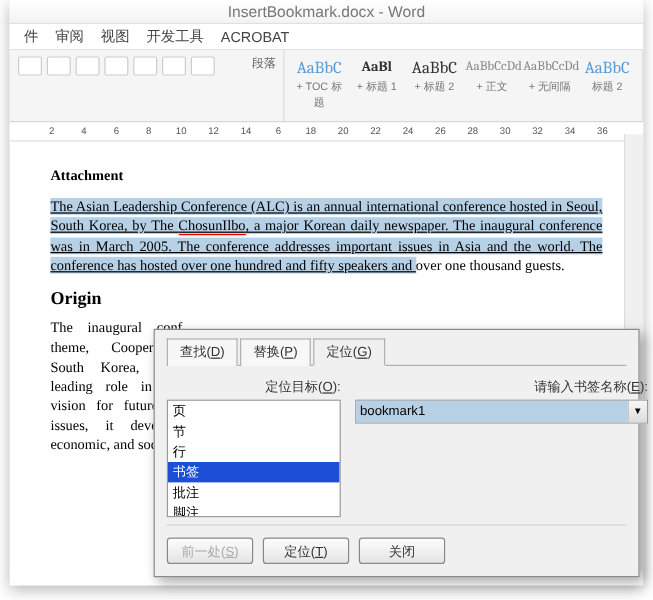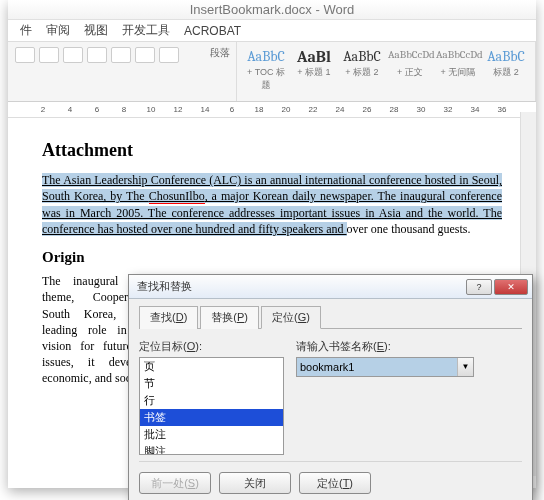--- a/index.html
+++ b/index.html
@@ -8,46 +8,46 @@
 .titlebar { height: 20px; background: linear-gradient(#fff,#f3f3f3); text-align: center; color: #777; font-size: 13px; line-height: 20px; border-bottom: 1px solid #e0e0e0; }
 .tabs { height: 22px; background: #fff; display: flex; gap: 14px; padding-left: 12px; color: #444; font-size: 12px; align-items: center; border-bottom: 1px solid #ddd; }
 .tabs span { cursor: default; }
 .ribbon { height: 60px; background: #f5f5f5; border-bottom: 1px solid #d0d0d0; display: flex; }
 .rgroup { border-right: 1px solid #ddd; padding: 4px 6px 2px 6px; display: flex; flex-direction: row; height: 100%; }
 .rgroup-body { flex: 1; display: flex; align-items: flex-start; gap: 2px; }
 .rgroup-label { text-align: center; font-size: 10px; color: #666; }
 .iconbtn { width: 20px; height: 16px; background: #fff; border: 1px solid #ccc; border-radius: 2px; margin: 1px; display: inline-block; }
 .style-item { width: 46px; text-align: center; font-size: 9px; color: #777; padding: 2px 1px; }
 .style-sample { font-family: Cambria, serif; color: #5b9bd5; font-size: 14px; height: 18px; }
-.style-sample.big { font-size: 16px; font-weight: bold; color: #333; }
+.style-sample.big { font-size: 12px; font-weight: bold; color: #333; }
 .style-sample.mid { font-size: 14px; color: #333; }
 .ruler { height: 16px; background: #fff; border-bottom: 1px solid #ddd; font-size: 8px; color: #555; padding-left: 30px; display: flex; align-items: center; gap: 17px; }
 .ruler span { display: inline-block; width: 10px; text-align: center; }
 .doc { padding: 20px 34px 0 34px; font-family: "Times New Roman", serif; color: #000; font-size: 12px; line-height: 1.35; position: relative; }
-.h1 { font-size: 18px; font-weight: bold; margin-bottom: 10px; }
+.h1 { font-size: 12px; font-weight: bold; margin-bottom: 10px; }
 .h2 { font-size: 15px; font-weight: bold; margin: 10px 0 6px 0; }
 .para { text-align: justify; margin-bottom: 8px; }
 .sel { background: #b6d0e6; text-decoration: underline; }
 .squiggle { border-bottom: 1px solid red; }
 .dialog { position: absolute; left: 120px; top: 274px; width: 405px; background: #f0f0f0; border: 1px solid #8a8a8a; box-shadow: 4px 4px 10px rgba(0,0,0,0.35); font-size: 11px; }
 .dlg-title { height: 24px; background: linear-gradient(#fdfdfd,#e4ecf7); display: flex; align-items: center; padding: 0 4px 0 8px; border-bottom: 1px solid #b5bfc9; color: #333; }
 .dlg-title .txt { flex: 1; }
 .dlg-title .wbtn { width: 26px; height: 16px; border: 1px solid #8a8a8a; background: linear-gradient(#f7f7f7,#dcdcdc); margin-left: 2px; text-align: center; font-size: 9px; line-height: 14px; border-radius: 2px; }
 .dlg-title .close { background: linear-gradient(#e07070,#c23a3a); color: #fff; width: 34px; }
 .dlg-body { padding: 6px 10px 10px 10px; }
 .dlg-tabs { display: flex; border-bottom: 1px solid #b0b0b0; }
 .dlg-tabs .t { padding: 3px 10px; border: 1px solid #b0b0b0; border-bottom: none; background: #f7f7f7; margin-right: 2px; position: relative; top: 1px; color: #333; }
 .dlg-tabs .t.active { background: #f0f0f0; border-bottom: 1px solid #f0f0f0; }
 .dlg-inner { padding: 10px 0 6px 0; display: flex; gap: 12px; }
 .col { display: flex; flex-direction: column; }
-.col label { margin-bottom: 3px; color: #333; }
+.col label { margin-bottom: 3px; color: #333; text-align: right; }
 .listbox { width: 145px; height: 98px; border: 1px solid #9a9a9a; background: #fff; overflow: hidden; font-size: 11px; }
 .listbox .it { padding: 1px 4px; }
 .listbox .it.sel2 { background: #1d4ed8; color: #fff; }
-.combo { width: 178px; height: 20px; border: 1px solid #9a9a9a; background: #fff; display: flex; }
+.combo { width: 244px; height: 20px; border: 1px solid #9a9a9a; background: #fff; display: flex; }
 .combo input { flex: 1; border: none; background: #b6d0e6; font-size: 11px; padding: 0 3px; outline: none; }
 .combo .arrow { width: 16px; border-left: 1px solid #bbb; background: linear-gradient(#f7f7f7,#dcdcdc); text-align: center; font-size: 8px; line-height: 18px; }
 .dlg-buttons { display: flex; gap: 8px; padding-top: 10px; border-top: 1px solid #d5d5d5; }
 .dlg-buttons button { width: 72px; height: 22px; border: 1px solid #8a8a8a; background: linear-gradient(#fdfdfd,#e4e4e4); border-radius: 3px; font-size: 11px; color: #333; }
 .dlg-buttons button:disabled { color: #aaa; }
 .scroll-hint { position: absolute; right: 0; top: 112px; bottom: 12px; width: 16px; background: #f0f0f0; border-left: 1px solid #ddd; }
 .underline { text-decoration: underline; }
 </style>
 </head>
 <body>
@@ -134,25 +134,20 @@
   </div>
   <div class="h2">Origin</div>
   <div class="para" style="width:110px">
     <span>The inaugural conf theme, Cooperation South Korea, after leading role in the vision for future de issues, it develope economic, and soci</span>
   </div>
 </div>
 
 <div class="scroll-hint"></div>
 
 <div class="dialog">
-  <div class="dlg-title">
-    <span class="txt">查找和替换</span>
-    <span class="wbtn">?</span>
-    <span class="wbtn close">✕</span>
-  </div>
   <div class="dlg-body">
     <div class="dlg-tabs">
       <div class="t"><span>查找</span>(<span class="underline">D</span>)</div>
       <div class="t"><span>替换</span>(<span class="underline">P</span>)</div>
       <div class="t active"><span>定位</span>(<span class="underline">G</span>)</div>
     </div>
     <div class="dlg-inner">
       <div class="col">
         <label><span>定位目标</span>(<span class="underline">O</span>):</label>
         <div class="listbox">
@@ -168,19 +163,19 @@
       <div class="col">
         <label><span>请输入书签名称</span>(<span class="underline">E</span>):</label>
         <div class="combo">
           <input value="bookmark1" style="">
           <div class="arrow">▼</div>
         </div>
       </div>
     </div>
     <div class="dlg-buttons">
       <button disabled=""><span>前一处</span>(<span class="underline">S</span>)</button>
+      <button><span>定位</span>(<span class="underline">T</span>)</button>
       <button>关闭</button>
-      <button><span>定位</span>(<span class="underline">T</span>)</button>
     </div>
   </div>
 </div>
 
 </div>
 
 </body></html>

